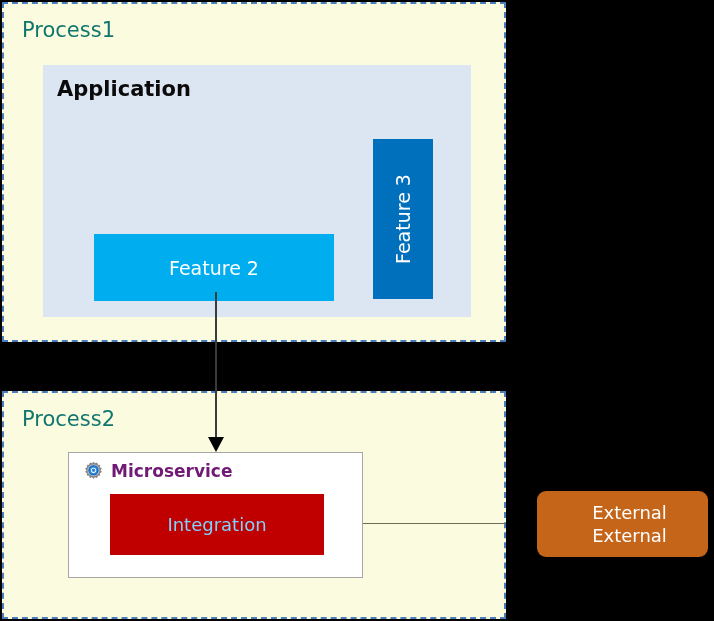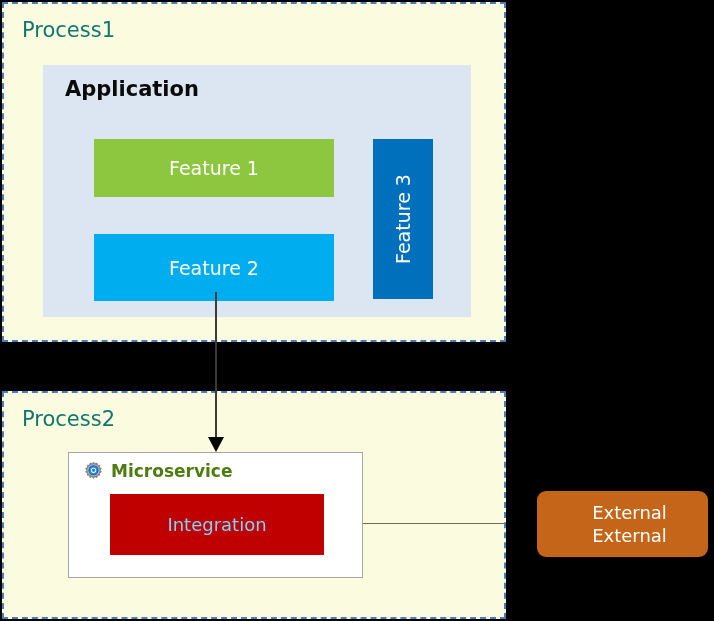--- a/index.html
+++ b/index.html
@@ -53,21 +53,20 @@
   }
   #application .app-title {
     position: absolute;
     left: 14px;
     top: 14px;
     font-size: 21px;
     font-weight: bold;
     color: #0A0A0A;
     line-height: 1;
     white-space: nowrap;
-    margin-left: 8px;
   }
 
   
   .feature {
     position: absolute;
     display: flex;
     align-items: center;
     justify-content: center;
     color: #FFFFFF;
     font-size: 19px;
@@ -127,21 +126,21 @@
     position: absolute;
     left: 14px;
     top: 8px;
     display: flex;
     align-items: center;
     gap: 7px;
   }
   .ms-title {
     font-size: 17px;
     font-weight: bold;
-    color: #4d7c0f;
+    color: #701a75;
     line-height: 1;
     white-space: nowrap;
   }
   .gear-icon { display: block; width: 21px; height: 21px; }
 
   
   #integration {
     position: absolute;
     left: 110px;
     top: 494px;
@@ -192,23 +191,20 @@
 <div id="canvas">
 
   <div class="process" id="process1">
     <div class="process-title">Process1</div>
   </div>
 
   <div id="application">
     <div class="app-title">Application</div>
   </div>
 
-  <div class="feature" id="feature1">
-    <span>Feature 1</span>
-  </div>
 
   <div class="feature" id="feature2">
     <span>Feature 2</span>
   </div>
 
   <div class="feature" id="feature3">
     <span class="vtext">Feature 3</span>
   </div>
 
   <div class="process" id="process2">

